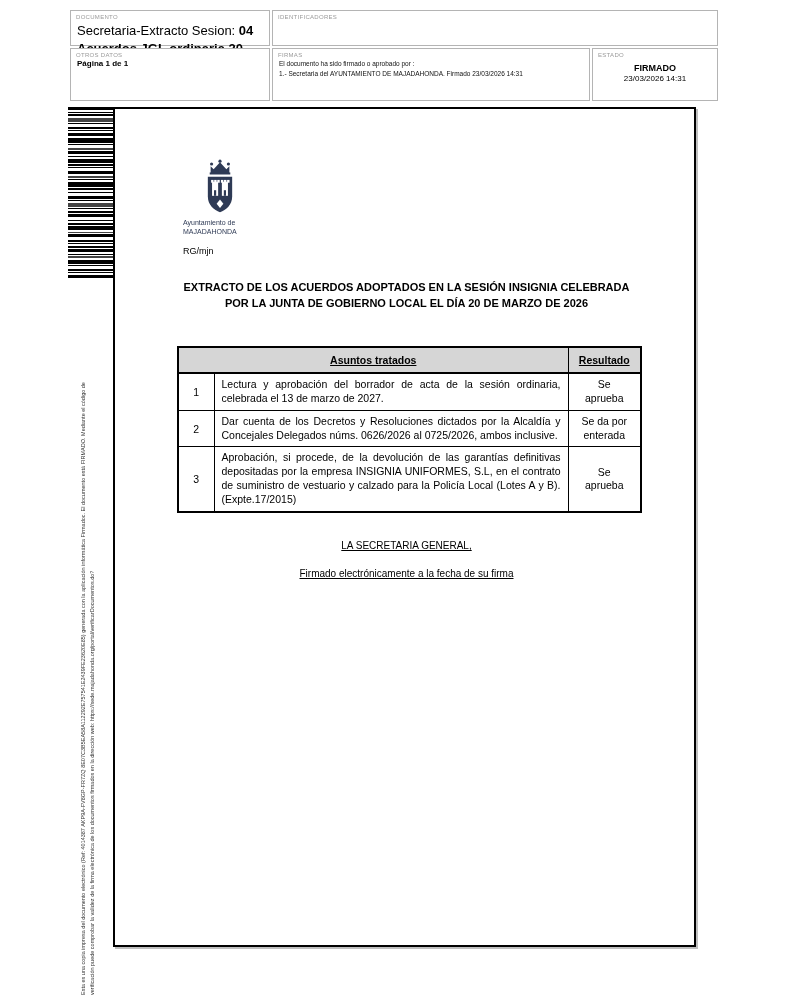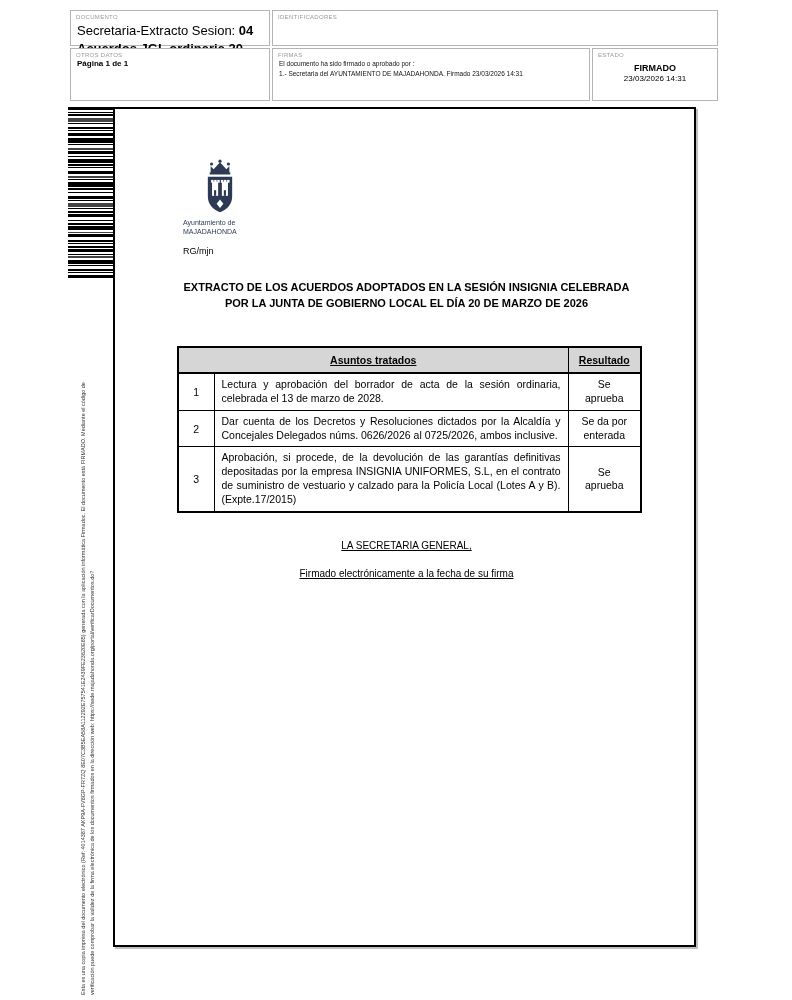--- a/index.html
+++ b/index.html
@@ -240,21 +240,21 @@
       </colgroup>
     <thead>
       <tr>
         <th colspan="2">Asuntos tratados</th>
         <th>Resultado</th>
       </tr>
     </thead>
     <tbody>
       <tr>
         <td class="cell-num">1</td>
-        <td class="cell-desc">Lectura y aprobación del borrador de acta de la sesión ordinaria, celebrada el 13 de marzo de 2028.</td>
+        <td class="cell-desc">Lectura y aprobación del borrador de acta de la sesión ordinaria, celebrada el 13 de marzo de 2027.</td>
         <td class="cell-res">Se aprueba</td>
       </tr>
       <tr>
         <td class="cell-num">2</td>
         <td class="cell-desc">Dar cuenta de los Decretos y Resoluciones dictados por la Alcaldía y Concejales Delegados núms. 0626/2026 al 0725/2026, ambos inclusive.</td>
         <td class="cell-res">Se da por enterada</td>
       </tr>
       <tr>
         <td class="cell-num">3</td>
         <td class="cell-desc">Aprobación, si procede, de la devolución de las garantías definitivas depositadas por la empresa INSIGNIA UNIFORMES, S.L, en el contrato de suministro de vestuario y calzado para la Policía Local (Lotes A y B). (Expte.17/2015)</td>

